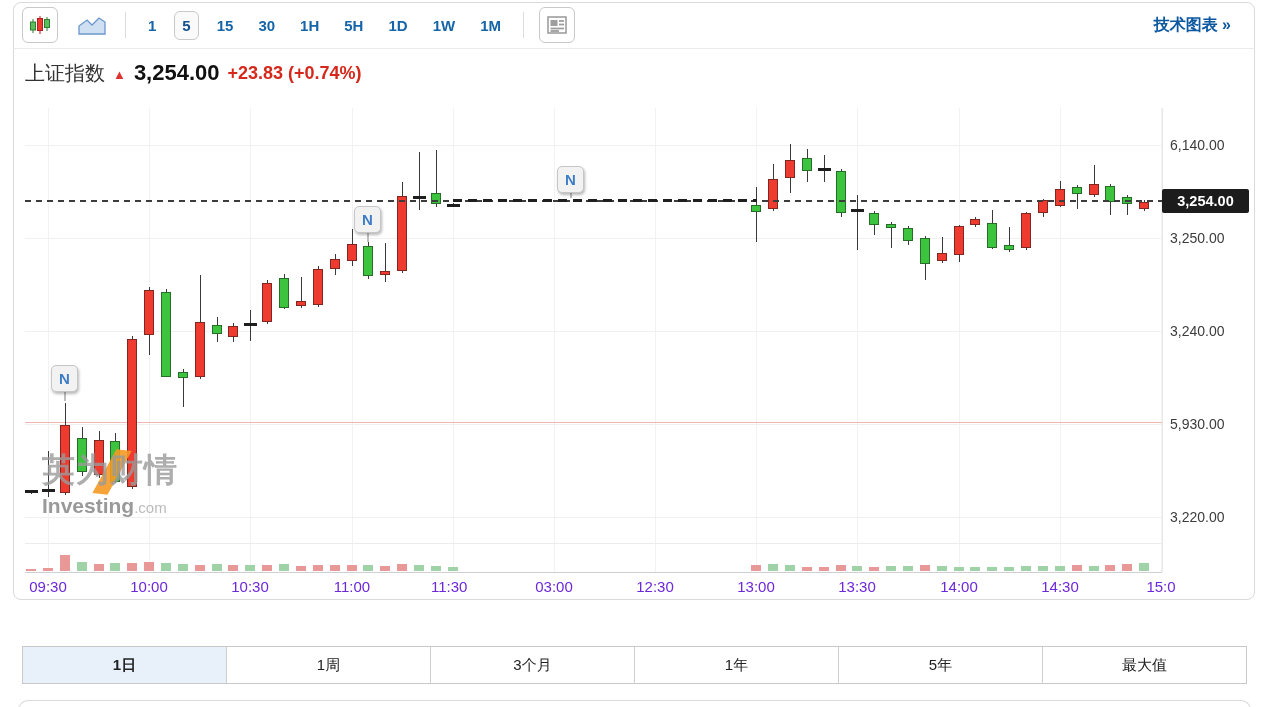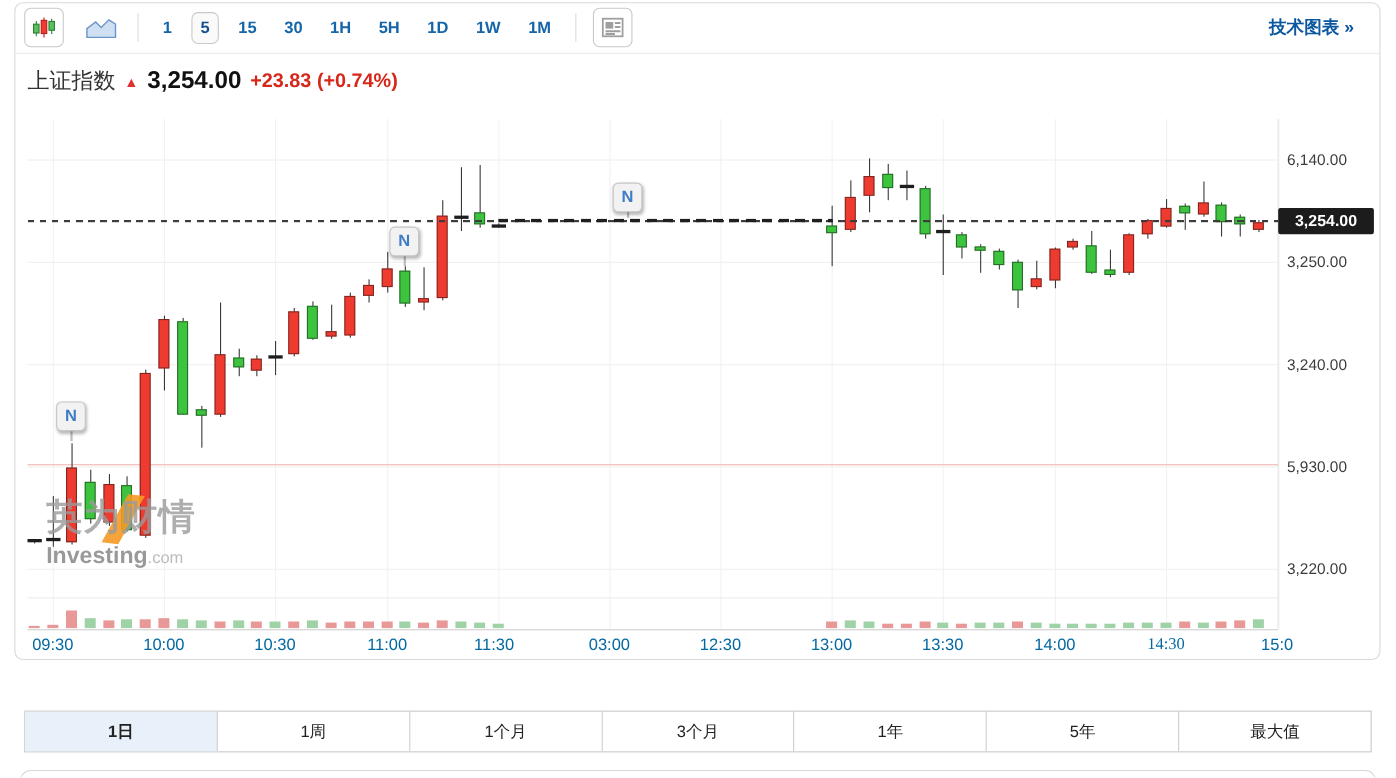--- a/index.html
+++ b/index.html
@@ -16,21 +16,21 @@
   .int.sel{border:1px solid #c9c9c9;border-radius:6px;background:#fafafa;color:#15508f}
   #tech-link{margin-left:auto;margin-right:24px;color:#0b57a0;font-weight:bold;font-size:16px;cursor:pointer}
   #title-row{left:25px;top:58px;display:flex;align-items:center;gap:8px;height:30px}
   #quote-name{font-size:20px;color:#333}
   #quote-arrow{font-size:13px;color:#e03131;margin-top:2px}
   #quote-price{font-size:22px;font-weight:bold;color:#111}
   #quote-change{font-size:18px;font-weight:bold;color:#d6281a}
   .hgrid{position:absolute;left:25px;width:1137px;height:1px;background:#f0f0f0}
   .vgrid{position:absolute;top:108px;width:1px;height:464px;background:#f2f2f2}
   .ylab{position:absolute;left:1170px;font-size:14px;color:#3c3c3c}
-  .xlab{position:absolute;top:578px;font-size:15px;color:#0369a1}
+  .xlab{position:absolute;top:578px;font-size:15px;color:#6d28d9}
   .wick{position:absolute;width:1px;background:#3a3a3a}
   .cbody{position:absolute;width:10px;box-sizing:border-box;border:1px solid rgba(20,20,20,.5)}
   .dojibody{position:absolute;width:13px;height:3px;background:#1e1e1e}
   .vbar{position:absolute;width:10px}
   .nbadge{position:absolute;width:27px;height:27px;background:#f2f2f2;border:1px solid #c6c6c6;border-radius:5px;
           box-shadow:1px 2px 3px rgba(0,0,0,.28);color:#3d7dc5;font-weight:bold;font-size:15px;
           display:flex;align-items:center;justify-content:center;box-sizing:border-box}
   .nstem{position:absolute;width:2px;background:#bdbdbd}
   #dash-line{position:absolute;left:25px;width:1137px;height:2px;
              background:repeating-linear-gradient(90deg,#3c3c3c 0 6px,transparent 6px 11px)}
@@ -317,28 +317,27 @@
       <div class="xlab" style="left: 26px; width: 44px; text-align: center;">09:30</div>
       <div class="xlab" style="left: 127px; width: 44px; text-align: center;">10:00</div>
       <div class="xlab" style="left: 228px; width: 44px; text-align: center;">10:30</div>
       <div class="xlab" style="left: 330px; width: 44px; text-align: center;">11:00</div>
       <div class="xlab" style="left: 431px; width: 44px; ">11:30</div>
       <div class="xlab" style="left: 532px; width: 44px; text-align: center;">03:00</div>
       <div class="xlab" style="left: 633px; width: 44px; text-align: center;">12:30</div>
       <div class="xlab" style="left: 734px; width: 44px; text-align: center;">13:00</div>
       <div class="xlab" style="left: 835px; width: 44px; text-align: center;">13:30</div>
       <div class="xlab" style="left: 937px; width: 44px; text-align: center;">14:00</div>
-      <div class="xlab" style="left: 1038px; width: 44px; text-align: center; font-family: Liberation Serif, serif;">14:30</div>
+      <div class="xlab" style="left: 1038px; width: 44px; text-align: center;">14:30</div>
       <div class="xlab" style="left: 1139px; width: 44px; text-align: center;">15:0</div>
     </div>
 
   <div class="abs" id="tabs">
       <div class="tab sel">1日</div>
       <div class="tab">1周</div>
-      <div class="tab">1个月</div>
       <div class="tab">3个月</div>
       <div class="tab">1年</div>
       <div class="tab">5年</div>
       <div class="tab">最大值</div>
     </div>
 
   <div class="abs" id="next-widget"></div>
 </div>
 
 </body></html>

